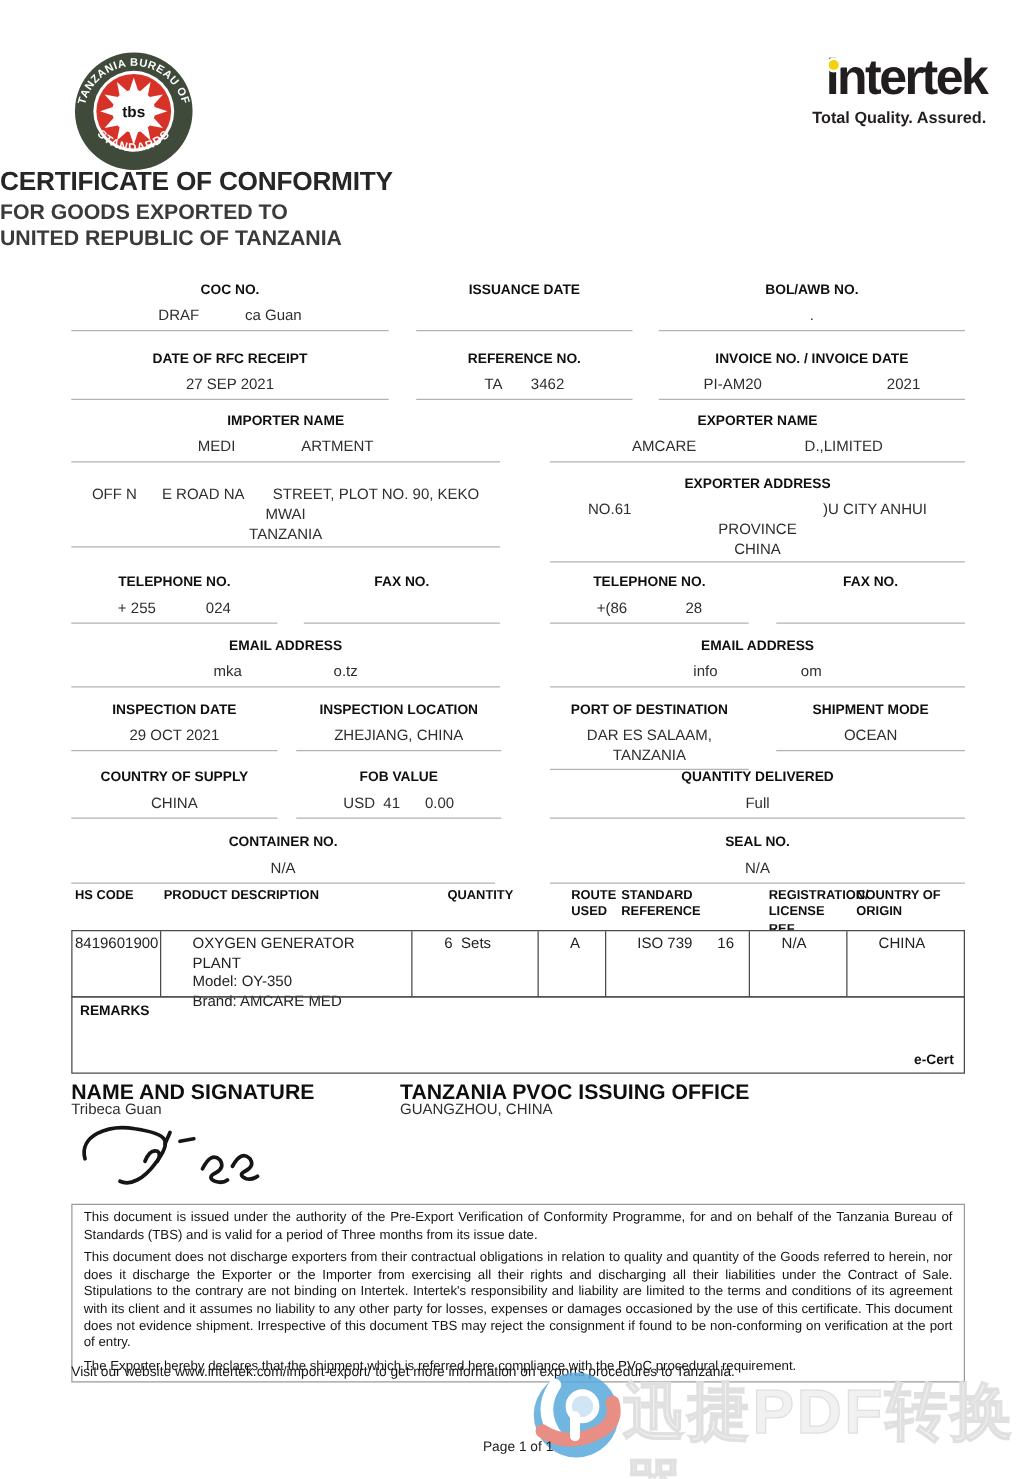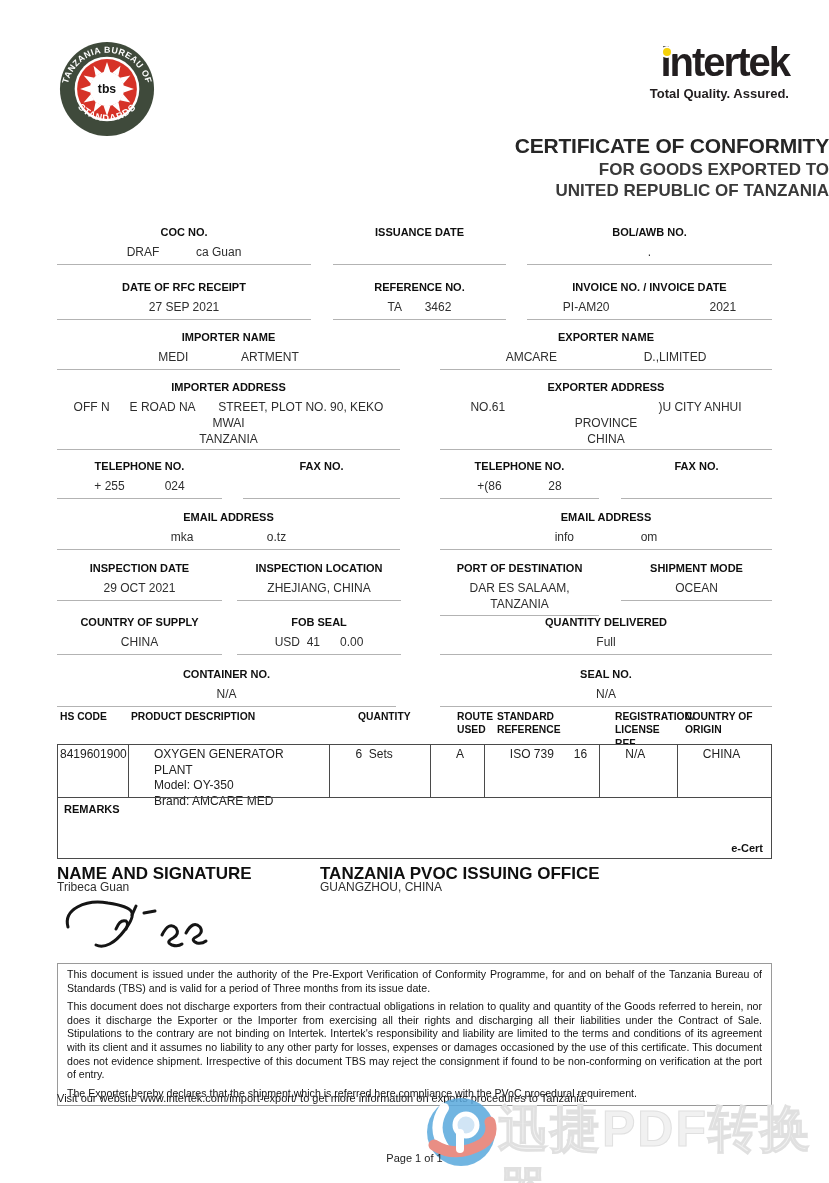--- a/index.html
+++ b/index.html
@@ -8,21 +8,21 @@
 
   
   .tbs-logo{position:absolute;left:55px;top:40px;width:104px;height:98px;}
   .intertek{position:absolute;right:40px;top:42px;text-align:right;}
   .intertek .word{position:relative;display:inline-block;font-size:40px;font-weight:bold;
                   letter-spacing:-2px;color:#221e1f;line-height:1;}
   .intertek .idot{position:absolute;left:2px;top:6px;width:8px;height:8px;border-radius:50%;
                   background:#f5d10a;box-shadow:0 0 0 2px #ffffff;}
   .intertek .tagline{font-size:13px;font-weight:bold;color:#221e1f;margin-top:4px;}
 
-  .title{position:absolute;left:0;top:134px;width:829px;text-align:right;color:#2f2f2f;}
+  .title{position:absolute;left:0;top:134px;width:829px;text-align:left;color:#2f2f2f;}
   .title .t1{font-size:21px;font-weight:bold;color:#262626;letter-spacing:-0.2px;}
   .title .t2{font-size:17px;font-weight:bold;margin-top:2px;color:#3a3a3a;}
   .title .t3{font-size:17px;font-weight:bold;margin-top:1px;color:#3a3a3a;}
 
   
   .field{position:absolute;text-align:center;}
   .flabel{font-size:11px;font-weight:bold;color:#0f0f0f;}
   .fvalue{margin-top:7px;font-size:12px;color:#2e2e2e;min-height:17px;
           border-bottom:1px solid #b3b3b3;padding-bottom:2px;
           white-space:pre-wrap;line-height:1.32;}
@@ -141,21 +141,20 @@
   <div class="field" style="left:57px;top:331px;width:343px">
     <div class="flabel">IMPORTER NAME</div>
     <div class="fvalue">MEDI                ARTMENT</div>
   </div>
   <div class="field" style="left:440px;top:331px;width:332px">
     <div class="flabel">EXPORTER NAME</div>
     <div class="fvalue">AMCARE                          D.,LIMITED</div>
   </div>
 
   <div class="field" style="left:57px;top:381px;width:343px">
-    <div class="flabel">IMPORTER ADDRESS</div>
     <div class="fvalue">OFF N      E ROAD NA       STREET, PLOT NO. 90, KEKO
 MWAI
 TANZANIA</div>
   </div>
   <div class="field" style="left:440px;top:381px;width:332px">
     <div class="flabel">EXPORTER ADDRESS</div>
     <div class="fvalue">NO.61                                              )U CITY ANHUI
 PROVINCE
 CHINA</div>
   </div>
@@ -201,21 +200,21 @@
   <div class="field" style="left:621px;top:562px;width:151px">
     <div class="flabel">SHIPMENT MODE</div>
     <div class="fvalue">OCEAN</div>
   </div>
 
   <div class="field" style="left:57px;top:616px;width:165px">
     <div class="flabel">COUNTRY OF SUPPLY</div>
     <div class="fvalue">CHINA</div>
   </div>
   <div class="field" style="left:237px;top:616px;width:164px">
-    <div class="flabel">FOB SEAL</div>
+    <div class="flabel">FOB VALUE</div>
     <div class="fvalue">USD  41      0.00</div>
   </div>
   <div class="field" style="left:440px;top:616px;width:332px">
     <div class="flabel">QUANTITY DELIVERED</div>
     <div class="fvalue">Full</div>
   </div>
 
   <div class="field" style="left:57px;top:668px;width:339px">
     <div class="flabel">CONTAINER NO.</div>
     <div class="fvalue">N/A</div>

